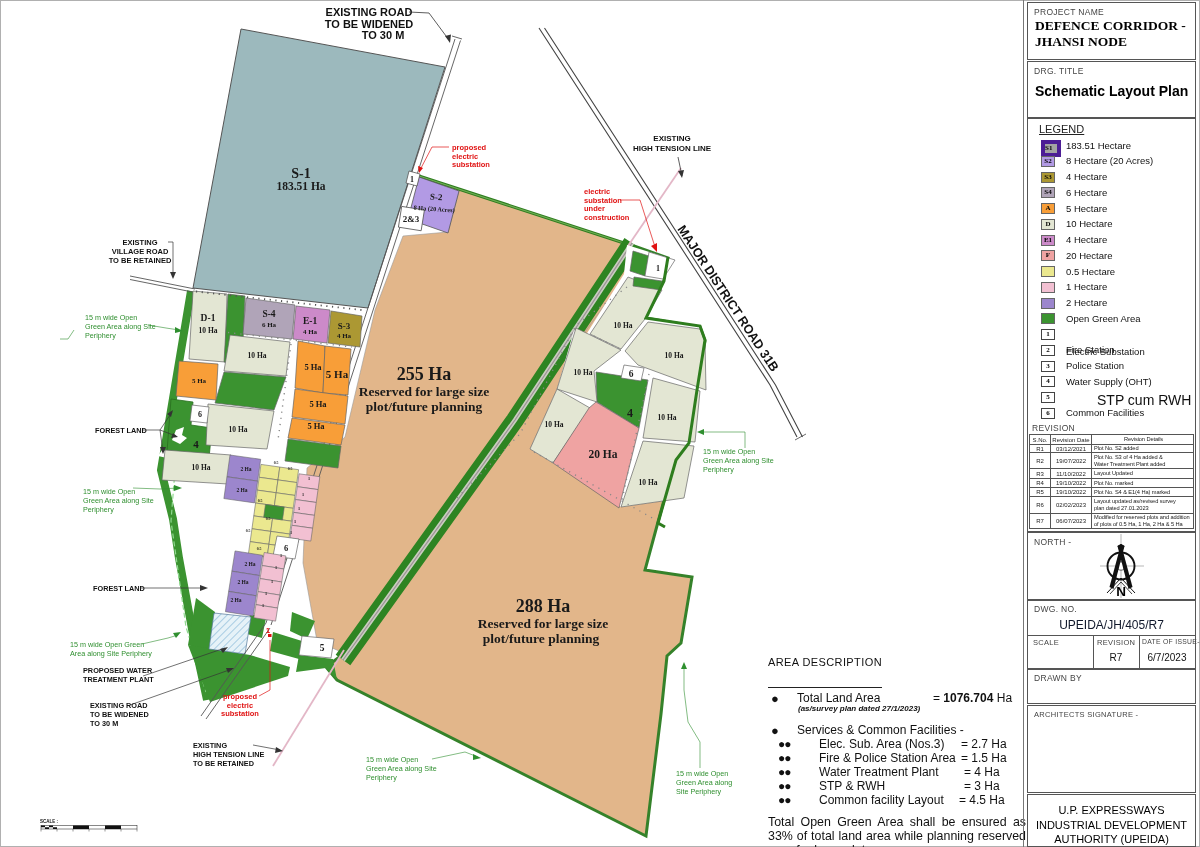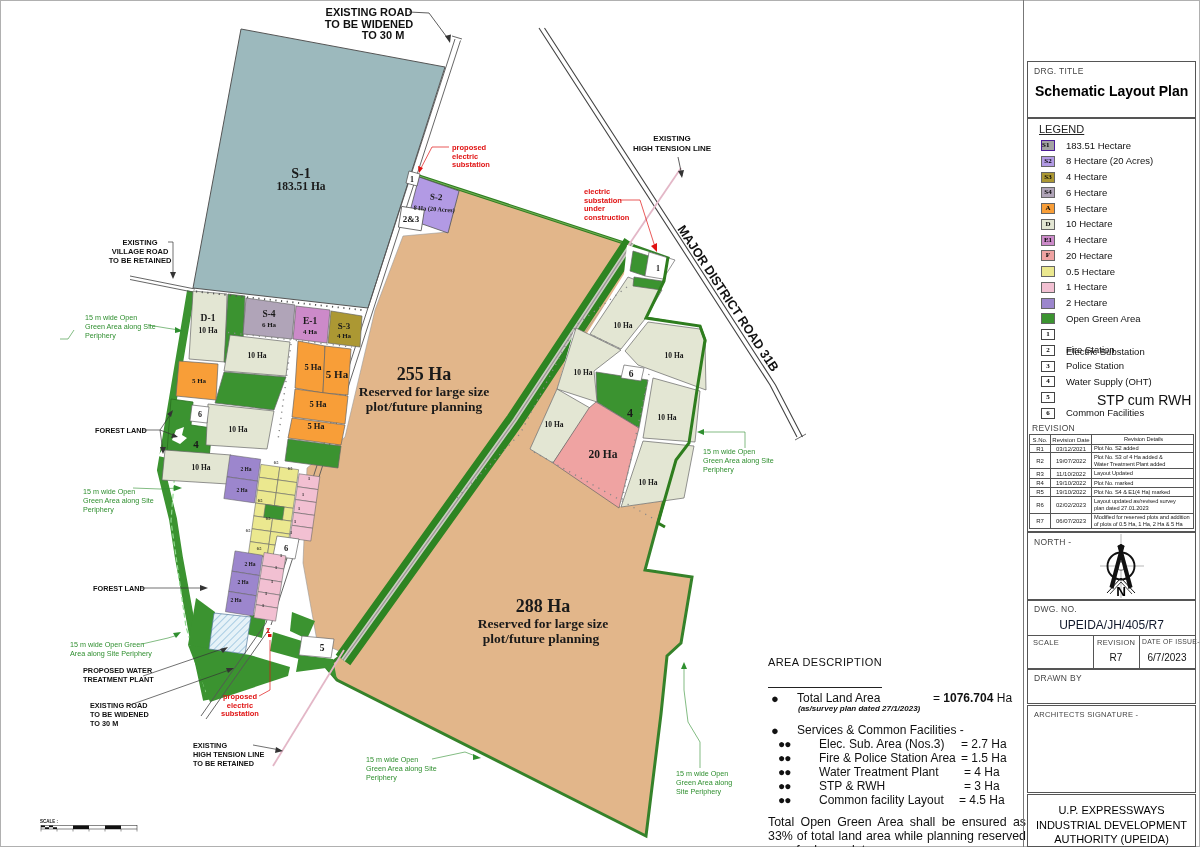--- a/index.html
+++ b/index.html
@@ -327,30 +327,34 @@
 <div style="position:absolute;left:196px;top:88px;">= 3 Ha</div>
 <div style="position:absolute;left:10px;top:102px;letter-spacing:-1px;">●●</div>
 <div style="position:absolute;left:51px;top:102px;">Common facility Layout</div>
 <div style="position:absolute;left:191px;top:102px;">= 4.5 Ha</div>
 <div style="position:absolute;left:0px;top:124px;width:258px;font-size:12.4px;line-height:14px;text-align:justify;">Total Open Green Area shall be ensured as 33% of total land area while planning reserved area for large plots.</div>
 </div>
 </div>
 <div id="sidebar">
 <div style="position:absolute;left:1px;top:0;width:1px;height:847px;background:#777;"></div>
 
+<div class="sb" style="left:5px;top:2px;width:167px;height:56px;">
+ <div class="lbl" style="position:absolute;left:6px;top:4px;">PROJECT NAME</div>
+ <div style="position:absolute;left:7px;top:15px;font-family:'Liberation Serif',serif;font-weight:bold;font-size:13.5px;line-height:16px;color:#000;white-space:nowrap;">DEFENCE CORRIDOR -<br>JHANSI NODE</div>
+</div>
 
 <div class="sb" style="left:5px;top:61px;width:167px;height:55px;">
  <div class="lbl" style="position:absolute;left:6px;top:4px;">DRG. TITLE</div>
  <div style="position:absolute;left:7px;top:21px;font-weight:bold;font-size:14px;color:#000;white-space:nowrap;">Schematic Layout Plan</div>
 </div>
 
 <div class="sb" style="left:5px;top:118px;width:167px;height:412px;">
  <div style="position:absolute;left:11px;top:4px;font-size:11px;color:#222;text-decoration:underline;">LEGEND</div>
  <div id="legend" style="position:absolute;left:0;top:21px;width:167px;">
-        <div style="position:absolute;left:13px;top:0.0px;width:12px;height:9px;background:#a3a3a3;border:1px solid #4c1d95;">
+        <div style="position:absolute;left:13px;top:0.0px;width:12px;height:9px;background:#a3a3a3;border:4px solid #4c1d95;">
           <span style="font-family:'Liberation Serif',serif;font-weight:bold;font-size:7px;line-height:9px;display:block;">S1</span>
         </div>
         <div style="position:absolute;left:38px;top:-0.5px;font-size:9.5px;color:#111;">183.51 Hectare</div>
         <div style="position:absolute;left:13px;top:15.8px;width:12px;height:9px;background:#b29ae4;border:1px solid #666;text-align:center;">
           <span style="font-family:'Liberation Serif',serif;font-weight:bold;font-size:7px;line-height:9px;display:block;">S2</span>
         </div>
         <div style="position:absolute;left:38px;top:15.3px;font-size:9.5px;color:#111;">8 Hectare (20 Acres)</div>
         <div style="position:absolute;left:13px;top:31.5px;width:12px;height:9px;background:#ac9833;border:1px solid #666;text-align:center;">
           <span style="font-family:'Liberation Serif',serif;font-weight:bold;font-size:7px;line-height:9px;display:block;">S3</span>
         </div>

